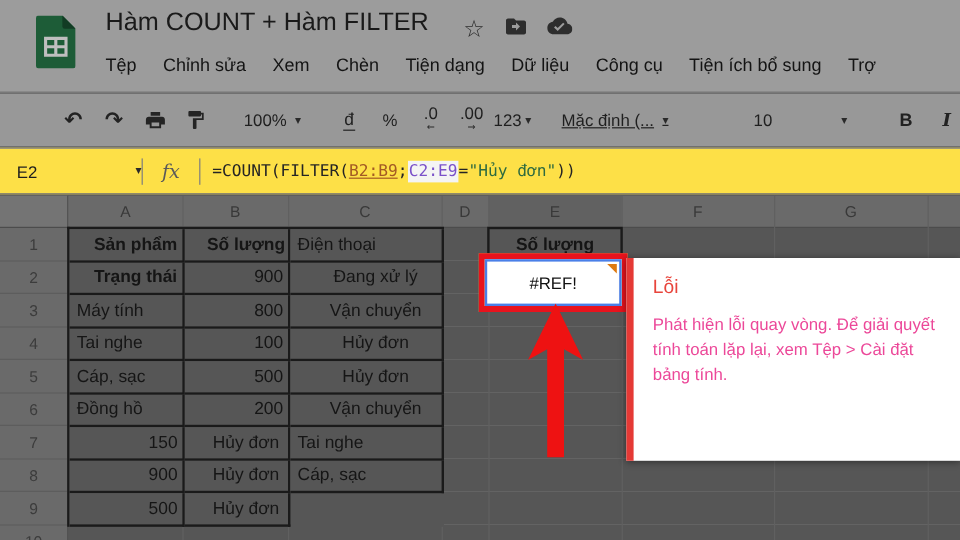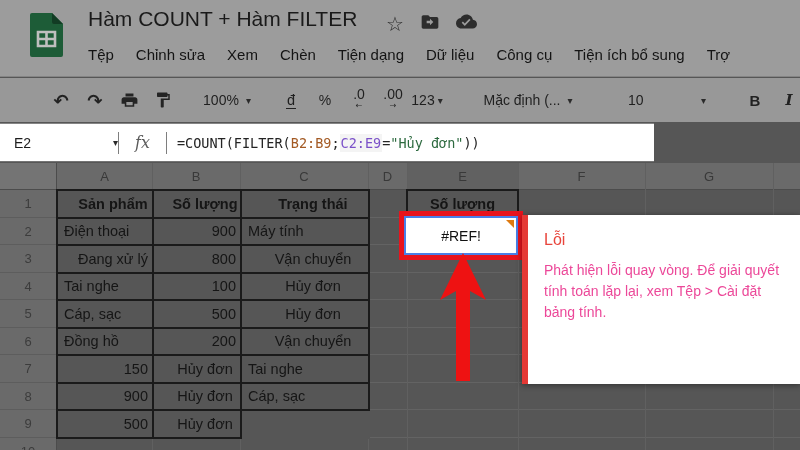--- a/index.html
+++ b/index.html
@@ -19,27 +19,27 @@
   .tglyph{font-family:"DejaVu Sans",sans-serif;font-size:18px;font-weight:bold;color:#222;}
   .tdivider{width:1px;height:24px;background:#7c7c7c;margin:0 8px;}
   .ttext{font-size:14px;color:#1f1f1f;}
   .caret{font-family:"DejaVu Sans",sans-serif;font-size:10px;color:#2a2a2a;margin-left:7px;}
   .currency{border-bottom:1.5px solid #222;padding:0 1px;font-size:14.5px;}
   .dec{display:inline-flex;flex-direction:column;align-items:center;line-height:11px;}
   .dec .arrow{font-family:"DejaVu Sans",sans-serif;font-size:8px;color:#2a2a2a;}
   .boldB{font-weight:bold;font-size:15px;}
   .italI{font-style:italic;font-family:"DejaVu Serif",serif;font-size:15px;font-weight:bold;}
   
-  .formulabar{position:absolute;left:0;top:123px;width:654px;height:39px;background:#ffffff;border-top:1px solid #858585;border-bottom:1px solid #747474;box-sizing:border-box;display:flex;align-items:center;}
+  .formulabar{position:absolute;left:0;top:123px;width:800px;height:39px;background:#fde047;border-top:1px solid #858585;border-bottom:1px solid #747474;box-sizing:border-box;display:flex;align-items:center;}
   .namebox{width:118px;display:flex;align-items:center;padding-left:14px;box-sizing:border-box;}
   .namebox .ref{font-size:14px;color:#1d1d1d;flex:1;}
   .fbdivider{width:1px;height:22px;background:#7e7e7e;}
   .fx{font-style:italic;font-family:"DejaVu Serif",serif;font-size:16px;color:#5a5a5a;margin:0 16px;}
   .formula{margin-left:10px;font-family:"DejaVu Sans Mono",monospace;font-size:13.5px;color:#242424;white-space:nowrap;}
-  .f-orange{color:#a35a24;}
+  .f-orange{color:#a35a24;text-decoration:underline;}
   .f-purple{color:#7b51c9;background:#f4f4f4;padding:1px 1px;}
   .f-green{color:#2e6b40;}
   
   .colhdr-strip{position:absolute;left:57px;top:163px;width:743px;height:27px;background:#6a6a6a;border-bottom:1px solid #4c4c4c;box-sizing:border-box;}
   .corner{position:absolute;left:0;top:163px;width:57px;height:27px;background:#747474;border-right:1px solid #4c4c4c;border-bottom:1px solid #4c4c4c;box-sizing:border-box;}
   .colhdr{position:absolute;top:163px;height:27px;line-height:27px;text-align:center;font-size:13px;color:#393939;}
   .colhdr.sel{background:#616161;}
   .rowhdr-strip{position:absolute;left:0;top:190px;width:57px;height:260px;background:#6a6a6a;border-right:1px solid #4c4c4c;box-sizing:border-box;}
   .rowhdr{height:27.5px;box-sizing:border-box;border-bottom:1px solid #5d5d5d;text-align:center;font-size:13px;color:#3c3c3c;line-height:27px;}
   .cells{position:absolute;left:57px;top:190px;width:743px;height:260px;
@@ -139,21 +139,21 @@
     </span>
     <span class="tbtn dec">
       <span class="ttext">.00</span>
         <span class="arrow">→</span>
     </span>
     <span class="tbtn">
       <span class="ttext">123</span>
         <span class="caret" style="margin-left:3px;">▾</span>
     </span>
     <span class="tdivider"></span>
-    <span class="tbtn" style="min-width:120px;justify-content:center;padding:0 6px;">
+    <span class="tbtn" style="min-width:120px;justify-content:flex-start;padding:0 6px;text-decoration:underline;">
       <span class="ttext">Mặc định (...</span>
         <span class="caret">▾</span>
     </span>
     <span class="tdivider"></span>
     <span class="tbtn" style="min-width:78px;justify-content:space-between;padding:0 14px;">
       <span class="ttext">10</span>
         <span class="caret">▾</span>
     </span>
     <span class="tdivider"></span>
     <span class="tbtn">
@@ -205,27 +205,27 @@
     <div class="rowhdr">6</div>
     <div class="rowhdr">7</div>
     <div class="rowhdr">8</div>
     <div class="rowhdr">9</div>
     <div class="rowhdr">10</div>
   </div>
 
   <div class="dtable">
     <div class="dcell hd">Sản phẩm</div>
     <div class="dcell hd">Số lượng</div>
+    <div class="dcell left">Điện thoại</div>
+
     <div class="dcell hd">Trạng thái</div>
-
-    <div class="dcell left">Điện thoại</div>
     <div class="dcell right">900</div>
+    <div class="dcell center">Đang xử lý</div>
+
     <div class="dcell left">Máy tính</div>
-
-    <div class="dcell center">Đang xử lý</div>
     <div class="dcell right">800</div>
     <div class="dcell center">Vận chuyển</div>
 
     <div class="dcell left">Tai nghe</div>
     <div class="dcell right">100</div>
     <div class="dcell center">Hủy đơn</div>
 
     <div class="dcell left">Cáp, sạc</div>
     <div class="dcell right">500</div>
     <div class="dcell center">Hủy đơn</div>

